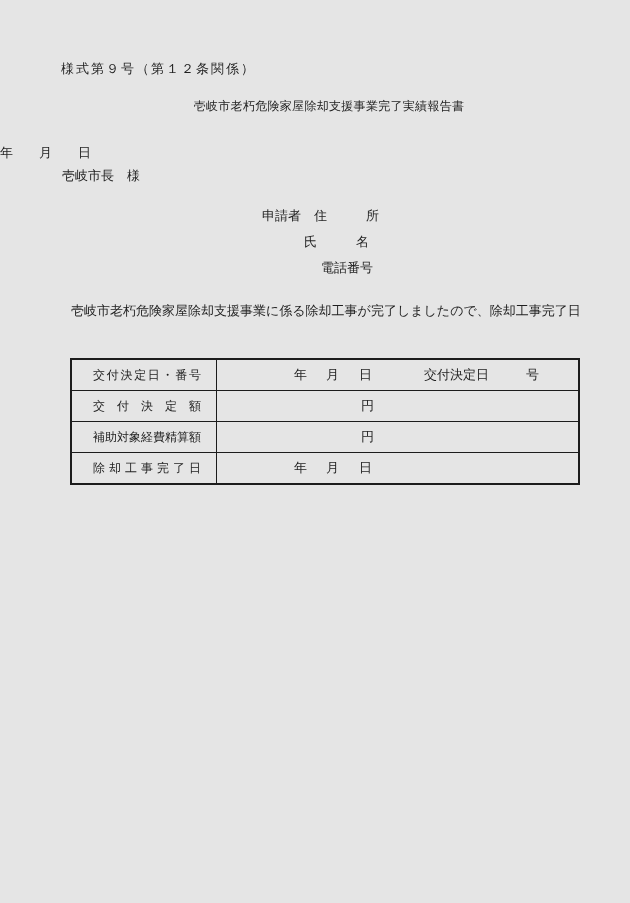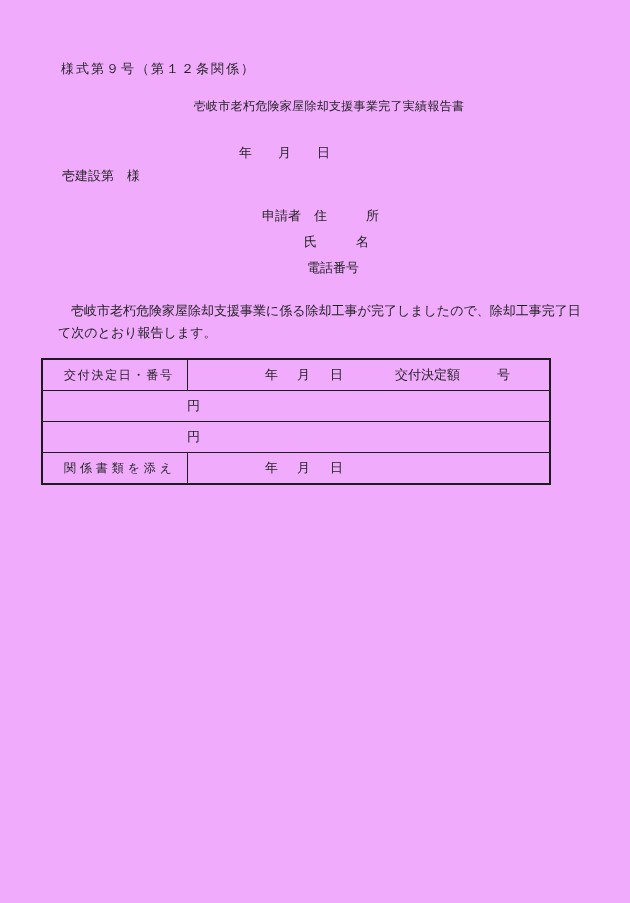--- a/index.html
+++ b/index.html
@@ -4,21 +4,21 @@
 <style>
   html, body {
     margin: 0;
     padding: 0;
     background: #ffffff;
   }
   .page {
     position: relative;
     width: 630px;
     height: 903px;
-    background: #f0abfc;
+    background: #e5e5e5;
     font-family: "Liberation Serif", "DejaVu Serif", serif;
     color: #1f1f1f;
     font-size: 13px;
     overflow: hidden;
   }
   .abs { position: absolute; line-height: 1.25; white-space: nowrap; }
 
   .form-number {
     left: 61px;
     top: 61px;
@@ -31,45 +31,45 @@
     text-align: center;
     padding-left: 28px;
     box-sizing: border-box;
     font-size: 12px;
     letter-spacing: 0.3px;
   }
   .date-line {
     left: 0;
     top: 145px;
     width: 100%;
-    text-align: center;
+    text-align: left;
     padding-right: 61px;
     box-sizing: border-box;
   }
   .addressee {
     left: 62px;
     top: 168px;
   }
   .applicant-line1 { left: 262px; top: 208px; }
   .applicant-line2 { left: 304px; top: 234px; }
-  .applicant-line3 { left: 307px; top: 260px; }
+  .applicant-line3 { left: 321px; top: 260px; }
 
   .body-paragraph {
     left: 58px;
     top: 300px;
     width: 530px;
   }
   .body-paragraph .para-line {
     line-height: 22px;
     white-space: nowrap;
   }
 
   .report-table {
     position: absolute;
-    left: 41px;
+    left: 70px;
     top: 358px;
     width: 510px;
     border: 2px solid #1c1c1c;
     box-sizing: border-box;
   }
   .form-row {
     display: flex;
     height: 30px;
     border-bottom: 1px solid #1c1c1c;
   }
@@ -109,63 +109,68 @@
 <body>
 
 <div class="page">
 
   <div class="abs form-number">様式第９号（第１２条関係）</div>
 
   <div class="abs doc-title">壱岐市老朽危険家屋除却支援事業完了実績報告書</div>
 
   <div class="abs date-line">年　　月　　日</div>
 
-  <div class="abs addressee">壱建設第　様</div>
+  <div class="abs addressee">壱岐市長　様</div>
 
   <div class="abs applicant-line1">申請者　住　　　所</div>
 
   <div class="abs applicant-line2">氏　　　名</div>
 
   <div class="abs applicant-line3">電話番号</div>
 
   <div class="abs body-paragraph">
     <div class="para-line">　壱岐市老朽危険家屋除却支援事業に係る除却工事が完了しましたので、除却工事完了日</div>
-    <div class="para-line">て次のとおり報告します。</div>
   </div>
 
   <div class="report-table">
 
     <div class="form-row">
       <div class="label-cell">
         <span class="label-text">交付決定日・番号</span>
       </div>
       <div class="value-cell">
         <span class="m-year">年</span>
         <span class="m-month">月</span>
         <span class="m-day">日</span>
-        <span class="m-doc">交付決定額</span>
+        <span class="m-doc">交付決定日</span>
         <span class="m-no">号</span>
       </div>
     </div>
 
     <div class="form-row">
-      <div class="value-cell">
-        <span class="m-yen">円</span>
+      <div class="label-cell">
+        <span class="label-text">交付決定額</span>
       </div>
-    </div>
-
-    <div class="form-row">
       <div class="value-cell">
         <span class="m-yen">円</span>
       </div>
     </div>
 
     <div class="form-row">
       <div class="label-cell">
-        <span class="label-text">関係書類を添え</span>
+        <span class="label-text">補助対象経費精算額</span>
+      </div>
+      <div class="value-cell">
+        <span class="m-yen">円</span>
+      </div>
+    </div>
+
+    <div class="form-row">
+      <div class="label-cell">
+        <span class="label-text">除却工事完了日</span>
       </div>
       <div class="value-cell">
         <span class="m-year">年</span>
         <span class="m-month">月</span>
         <span class="m-day">日</span>
       </div>
     </div>
 
   </div>
 

